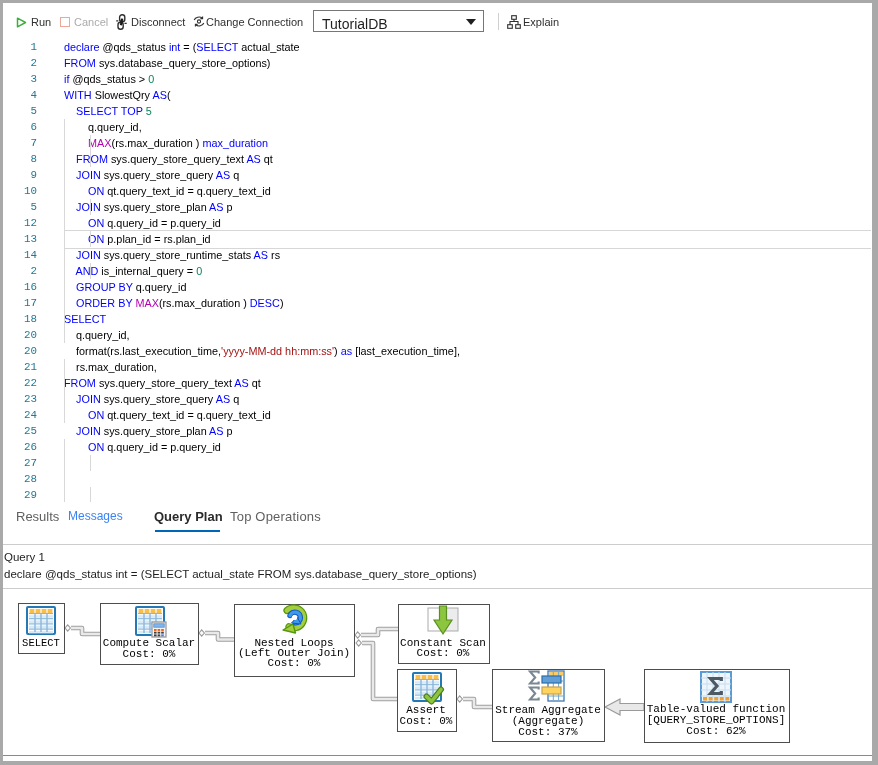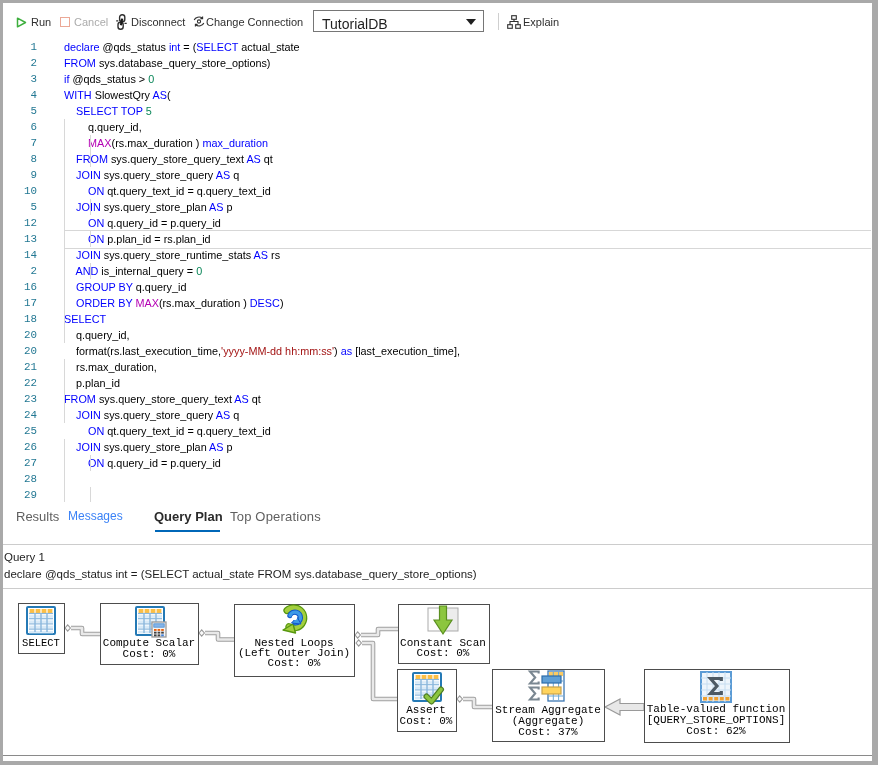--- a/index.html
+++ b/index.html
@@ -91,21 +91,20 @@
 <div class="cl">        <span style="color:#0000ff">ON</span> q.query_id = p.query_id</div>
 <div class="cl">        <span style="color:#0000ff">ON</span> p.plan_id = rs.plan_id</div>
 <div class="cl">    <span style="color:#0000ff">JOIN</span> sys.query_store_runtime_stats <span style="color:#0000ff">AS</span> rs</div>
 <div class="cl">    <span style="color:#0000ff">AND</span> is_internal_query = <span style="color:#098658">0</span></div>
 <div class="cl">    <span style="color:#0000ff">GROUP</span> <span style="color:#0000ff">BY</span> q.query_id</div>
 <div class="cl">    <span style="color:#0000ff">ORDER</span> <span style="color:#0000ff">BY</span> <span style="color:#b400b4">MAX</span>(rs.max_duration ) <span style="color:#0000ff">DESC</span>)</div>
 <div class="cl"><span style="color:#0000ff">SELECT</span></div>
 <div class="cl">    q.query_id,</div>
 <div class="cl">    format(rs.last_execution_time,<span style="color:#a31515">'yyyy-MM-dd hh:mm:ss'</span>) <span style="color:#0000ff">as</span> [last_execution_time],</div>
 <div class="cl">    rs.max_duration,</div>
-<div class="cl">    p.plan_id</div>
 <div class="cl"><span style="color:#0000ff">FROM</span> sys.query_store_query_text <span style="color:#0000ff">AS</span> qt</div>
 <div class="cl">    <span style="color:#0000ff">JOIN</span> sys.query_store_query <span style="color:#0000ff">AS</span> q</div>
 <div class="cl">        <span style="color:#0000ff">ON</span> qt.query_text_id = q.query_text_id</div>
 <div class="cl">    <span style="color:#0000ff">JOIN</span> sys.query_store_plan <span style="color:#0000ff">AS</span> p</div>
 <div class="cl">        <span style="color:#0000ff">ON</span> q.query_id = p.query_id</div>
     </div>
 </div>
 <div style="position:absolute;left:64px;top:119px;width:1px;height:224px;background:#d8d8d8"></div>
 <div style="position:absolute;left:64px;top:359px;width:1px;height:64px;background:#d8d8d8"></div>
 <div style="position:absolute;left:64px;top:439px;width:1px;height:64px;background:#d8d8d8"></div>

